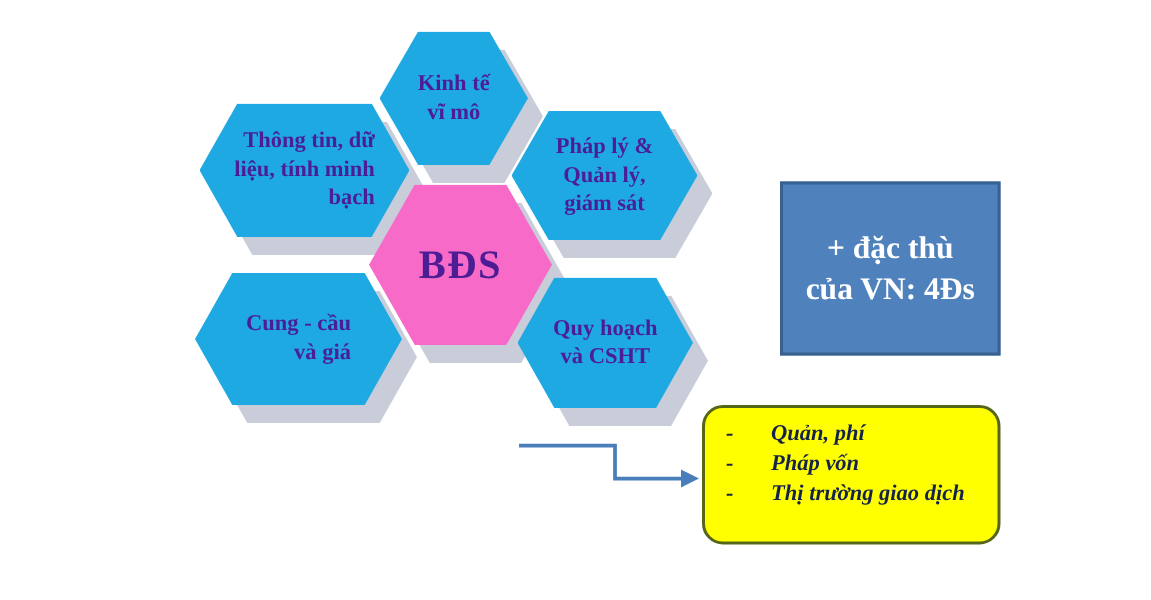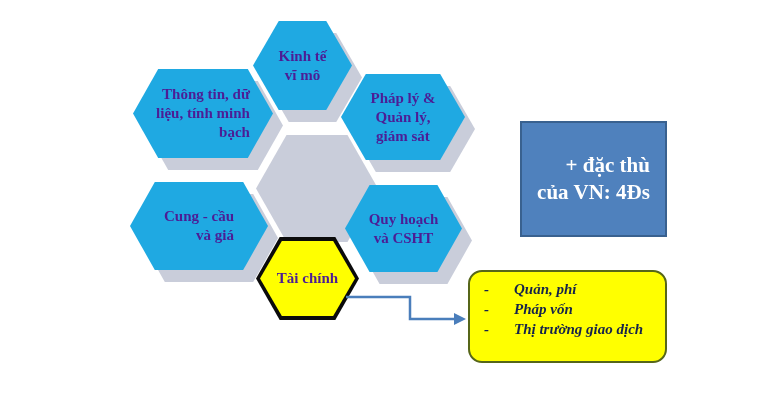--- a/index.html
+++ b/index.html
@@ -38,21 +38,21 @@
   .s-quyhoach{left:355px;top:197px;width:117px;height:87px;}
   
   .tc-outer{left:256px;top:237px;width:103px;height:83px;background:#0b0b0b;}
   .tc-inner{position:absolute;left:4px;top:4px;right:4px;bottom:4px;background:#ffff00;
             display:flex;align-items:center;justify-content:center;}
   .bds-label{font-size:27px;line-height:27px;letter-spacing:1px;}
   
   .note-box{
     position:absolute;left:520px;top:121px;width:147px;height:116px;
     background:#4f81bd;border:2px solid #39618f;box-sizing:border-box;
-    display:flex;align-items:center;justify-content:center;text-align:right;
+    display:flex;align-items:center;justify-content:center;text-align:center;
     color:#ffffff;font-weight:bold;font-size:21px;line-height:27px;
   }
   .note-box .lbl{white-space:pre-line;}
   
   .detail-box{
     position:absolute;left:468px;top:270px;width:199px;height:93px;
     background:#ffff00;border:2px solid #566619;border-radius:14px;
     box-sizing:border-box;color:#15234b;font-size:15px;
     padding:7px 8px 0 14px;
   }
@@ -89,26 +89,24 @@
   </div>
   <div class="hex blue cut18 p-cungcau">
     <span class="lbl">Cung - cầu
 và giá</span>
   </div>
   <div class="hex blue cut21 p-quyhoach">
     <span class="lbl">Quy hoạch
 và CSHT</span>
   </div>
 
+  <div class="hex pink cut25 p-bds">
+    <span class="lbl bds-label">BĐS</span>
+  </div>
 
-  <div class="hex cut23 tc-outer">
-    <div class="tc-inner cut23">
-      <span class="lbl">Tài chính</span>
-    </div>
-  </div>
 
   <svg class="arrow-svg" width="767" height="400" viewBox="0 0 767 400">
     <polyline points="346,297 410,297 410,319 456,319" fill="none" stroke="#4a7ebb" stroke-width="2.5"></polyline>
     <polygon points="466,319 454,313 454,325" fill="#4a7ebb"></polygon>
   </svg>
 
   <div class="note-box">
     <span class="lbl">+ đặc thù
 của VN: 4Đs</span>
   </div>

